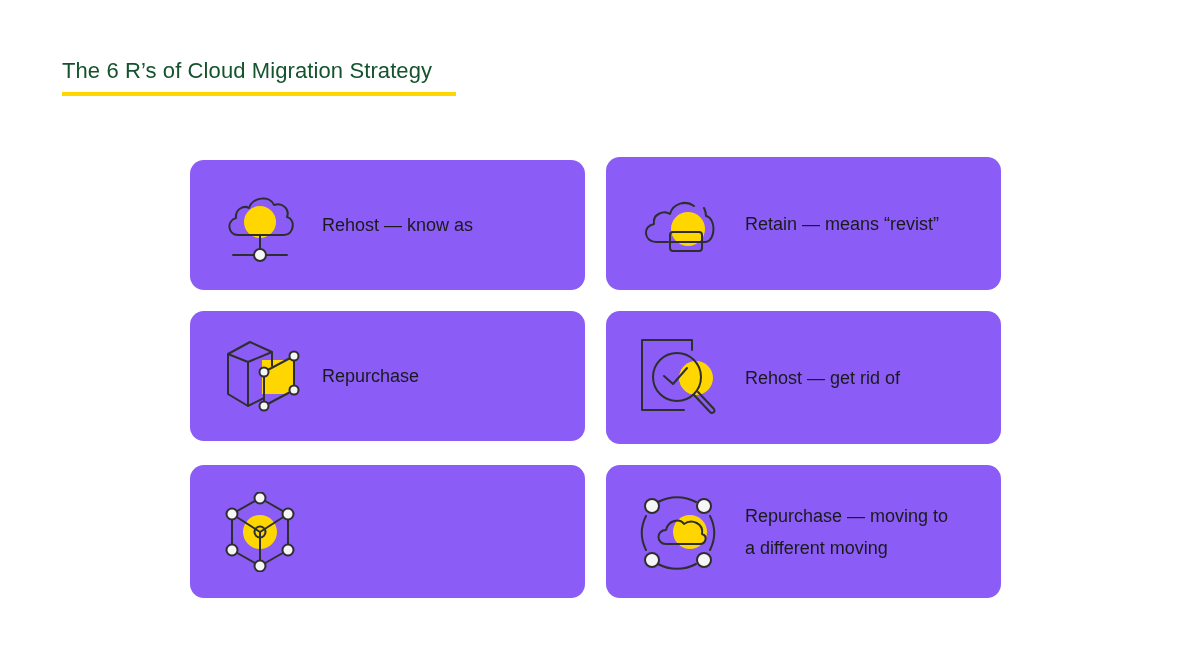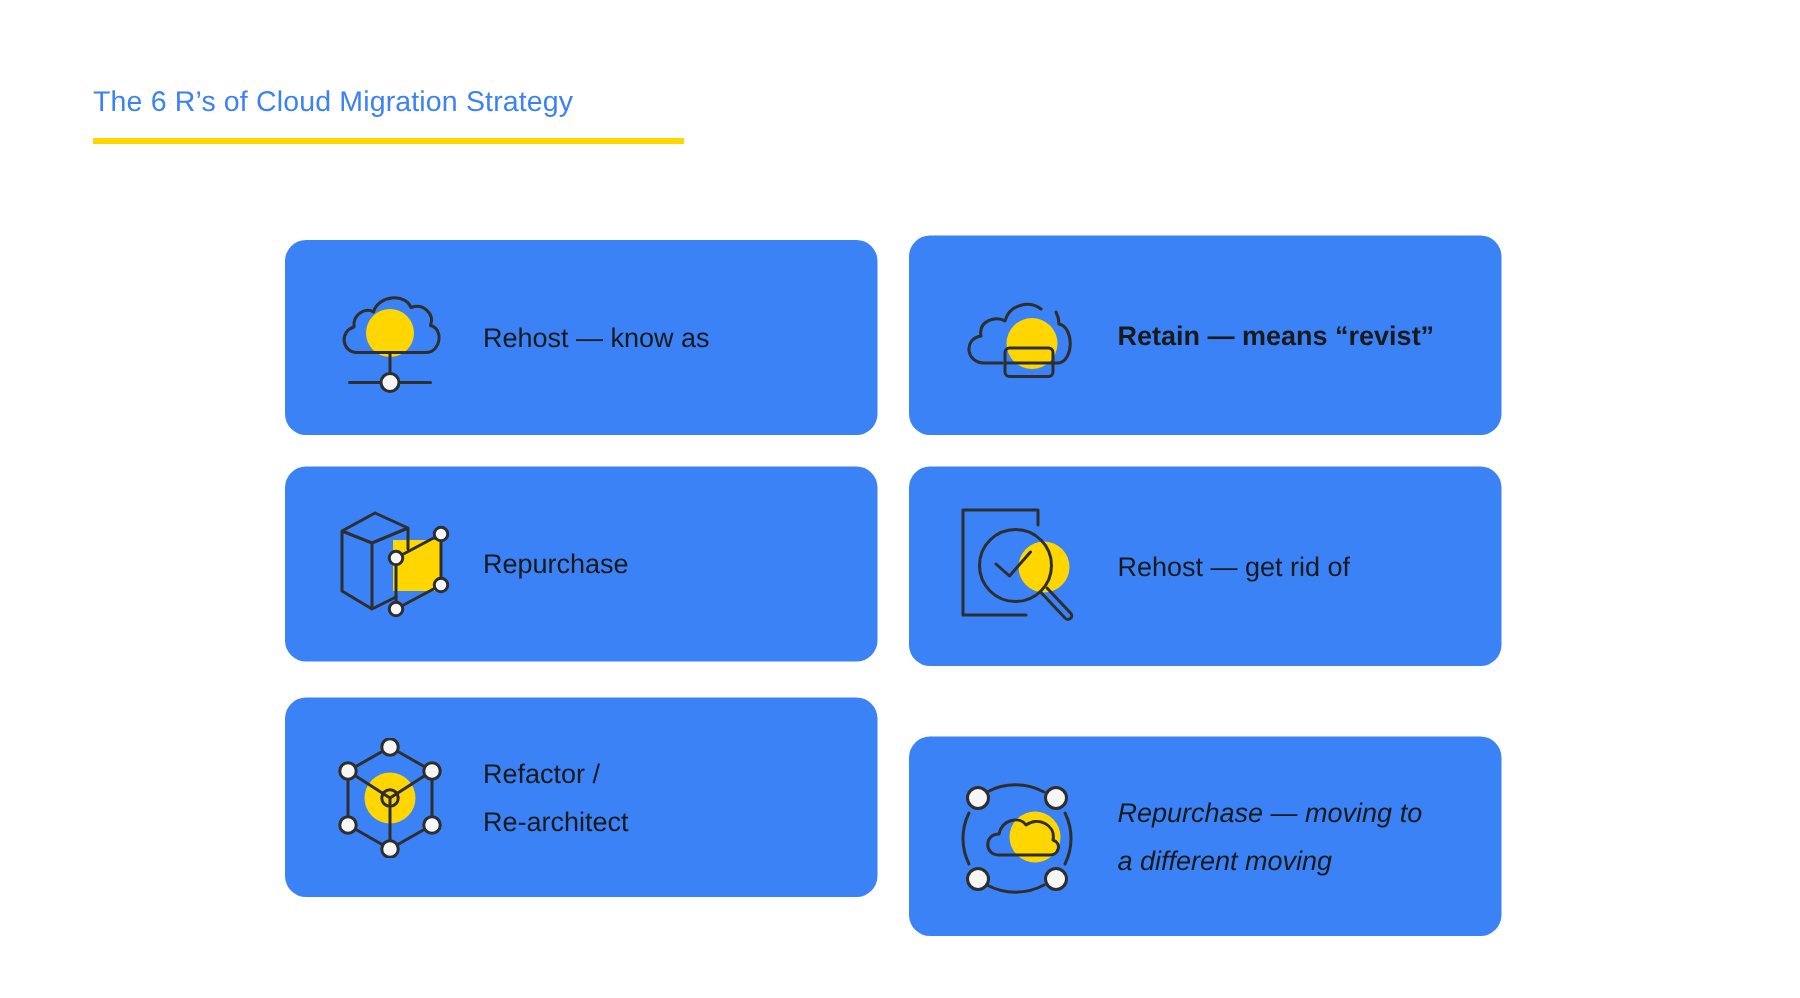--- a/index.html
+++ b/index.html
@@ -1,44 +1,44 @@
 <!DOCTYPE html>
 <html><head>
 <meta charset="utf-8">
 <style>
   html, body { margin: 0; padding: 0; }
   body {
     width: 1200px; height: 665px; background: #ffffff; position: relative; overflow: hidden;
     font-family: "Liberation Sans", sans-serif; color: #1a1a1a;
   }
   .title {
-    position: absolute; left: 62px; top: 58px; font-size: 19px; color: #3b82f6;
+    position: absolute; left: 62px; top: 58px; font-size: 22px; color: #14532d;
     letter-spacing: 0.1px; white-space: nowrap; text-align: center;
   }
   .title-underline {
     position: absolute; left: 62px; top: 92px; width: 394px; height: 4px; background: #ffd600;
   }
   .card {
-    position: absolute; background: #3b82f6; border-radius: 14px;
+    position: absolute; background: #8b5cf6; border-radius: 14px;
   }
   .card .icon {
     position: absolute; left: 34px; top: 50%; width: 80px; height: 80px; margin-top: -40px;
   }
   .card .icon svg { width: 80px; height: 80px; display: block; }
   .card .text {
     position: absolute; left: 132px; top: 50%; transform: translateY(-50%);
     font-size: 18px; line-height: 32px; color: #1a1a1a;
   }
   .card .text span { display: block; white-space: nowrap; }
   .c1 { left: 190px; top: 160px; width: 395px; height: 130px; }
-  .c2 { left: 606px; top: 157px; width: 395px; height: 133px; font-weight: bold; }
+  .c2 { left: 606px; top: 157px; width: 395px; height: 133px; }
   .c3 { left: 190px; top: 311px; width: 395px; height: 130px; }
   .c4 { left: 606px; top: 311px; width: 395px; height: 133px; }
   .c5 { left: 190px; top: 465px; width: 395px; height: 133px; }
-  .c6 { left: 606px; top: 491px; width: 395px; height: 133px; font-style: italic; }
+  .c6 { left: 606px; top: 465px; width: 395px; height: 133px; }
   .c2 .text, .c4 .text, .c6 .text { left: 139px; }
   .stroke { fill: none; stroke: #2e2e2e; stroke-width: 2; stroke-linecap: round; stroke-linejoin: round; }
   .node { fill: #f6f6f6; stroke: #2e2e2e; stroke-width: 2; }
   .yel { fill: #ffd600; }
 </style>
 </head>
 <body>
 
 <div class="title">The 6 R’s of Cloud Migration Strategy</div>
 <div class="title-underline"></div>
@@ -114,24 +114,20 @@
       <path class="stroke" d="M8 22 L36 40 L64 22 M36 40 L36 74"></path>
       <circle class="node" cx="36" cy="6" r="5.5"></circle>
       <circle class="node" cx="64" cy="22" r="5.5"></circle>
       <circle class="node" cx="64" cy="58" r="5.5"></circle>
       <circle class="node" cx="36" cy="74" r="5.5"></circle>
       <circle class="node" cx="8" cy="58" r="5.5"></circle>
       <circle class="node" cx="8" cy="22" r="5.5"></circle>
       <circle class="node" cx="36" cy="40" r="5.5" style="fill:none"></circle>
     </svg>
   </div>
-  <div class="text">
-    <span>Refactor /</span>
-    <span>Re-architect</span>
-  </div>
 </div>
 
 <div class="card c6">
   <div class="icon">
     <svg viewBox="0 0 80 80">
       <circle class="yel" cx="50" cy="40" r="17"></circle>
       <path class="stroke" d="M18 10 A40 40 0 0 1 56 10"></path>
       <path class="stroke" d="M6 24 A38 38 0 0 0 6 58"></path>
       <path class="stroke" d="M70 24 A38 38 0 0 1 70 58"></path>
       <path class="stroke" d="M18 72 A40 40 0 0 0 56 72"></path>

